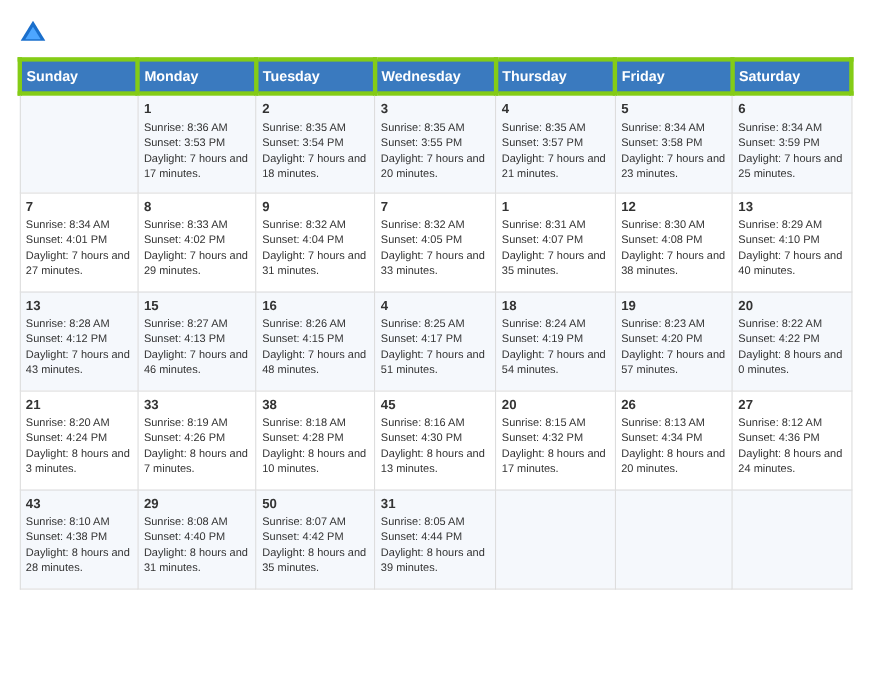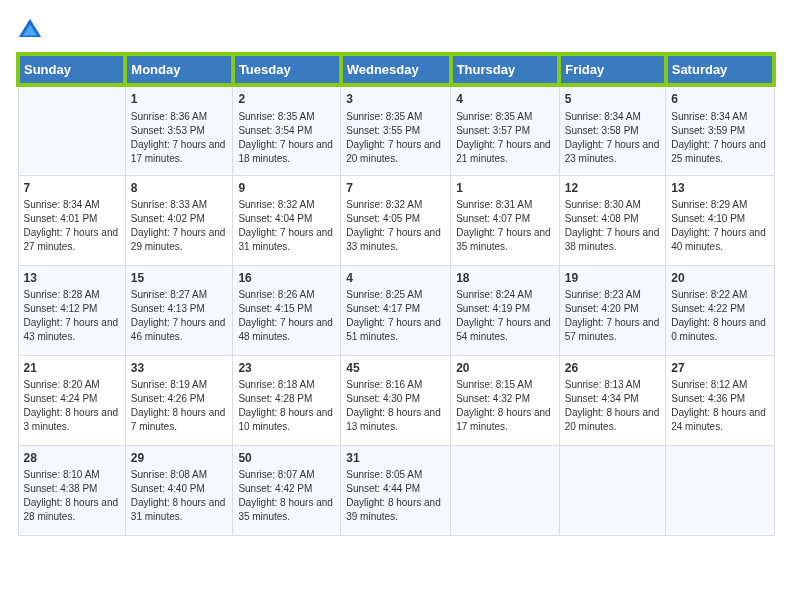--- a/index.html
+++ b/index.html
@@ -210,21 +210,21 @@
       <tr>
         <td>
           <div class="day-num">21</div>
           <div class="day-info">Sunrise: 8:20 AM<br>Sunset: 4:24 PM<br>Daylight: 8 hours and 3 minutes.</div>
         </td>
         <td>
           <div class="day-num">33</div>
           <div class="day-info">Sunrise: 8:19 AM<br>Sunset: 4:26 PM<br>Daylight: 8 hours and 7 minutes.</div>
         </td>
         <td>
-          <div class="day-num">23</div>
+          <div class="day-num">38</div>
           <div class="day-info">Sunrise: 8:18 AM<br>Sunset: 4:28 PM<br>Daylight: 8 hours and 10 minutes.</div>
         </td>
         <td>
           <div class="day-num">45</div>
           <div class="day-info">Sunrise: 8:16 AM<br>Sunset: 4:30 PM<br>Daylight: 8 hours and 13 minutes.</div>
         </td>
         <td>
           <div class="day-num">20</div>
           <div class="day-info">Sunrise: 8:15 AM<br>Sunset: 4:32 PM<br>Daylight: 8 hours and 17 minutes.</div>
         </td>
@@ -232,21 +232,21 @@
           <div class="day-num">26</div>
           <div class="day-info">Sunrise: 8:13 AM<br>Sunset: 4:34 PM<br>Daylight: 8 hours and 20 minutes.</div>
         </td>
         <td>
           <div class="day-num">27</div>
           <div class="day-info">Sunrise: 8:12 AM<br>Sunset: 4:36 PM<br>Daylight: 8 hours and 24 minutes.</div>
         </td>
       </tr>
       <tr>
         <td>
-          <div class="day-num">28</div>
+          <div class="day-num">43</div>
           <div class="day-info">Sunrise: 8:10 AM<br>Sunset: 4:38 PM<br>Daylight: 8 hours and 28 minutes.</div>
         </td>
         <td>
           <div class="day-num">29</div>
           <div class="day-info">Sunrise: 8:08 AM<br>Sunset: 4:40 PM<br>Daylight: 8 hours and 31 minutes.</div>
         </td>
         <td>
           <div class="day-num">50</div>
           <div class="day-info">Sunrise: 8:07 AM<br>Sunset: 4:42 PM<br>Daylight: 8 hours and 35 minutes.</div>
         </td>

